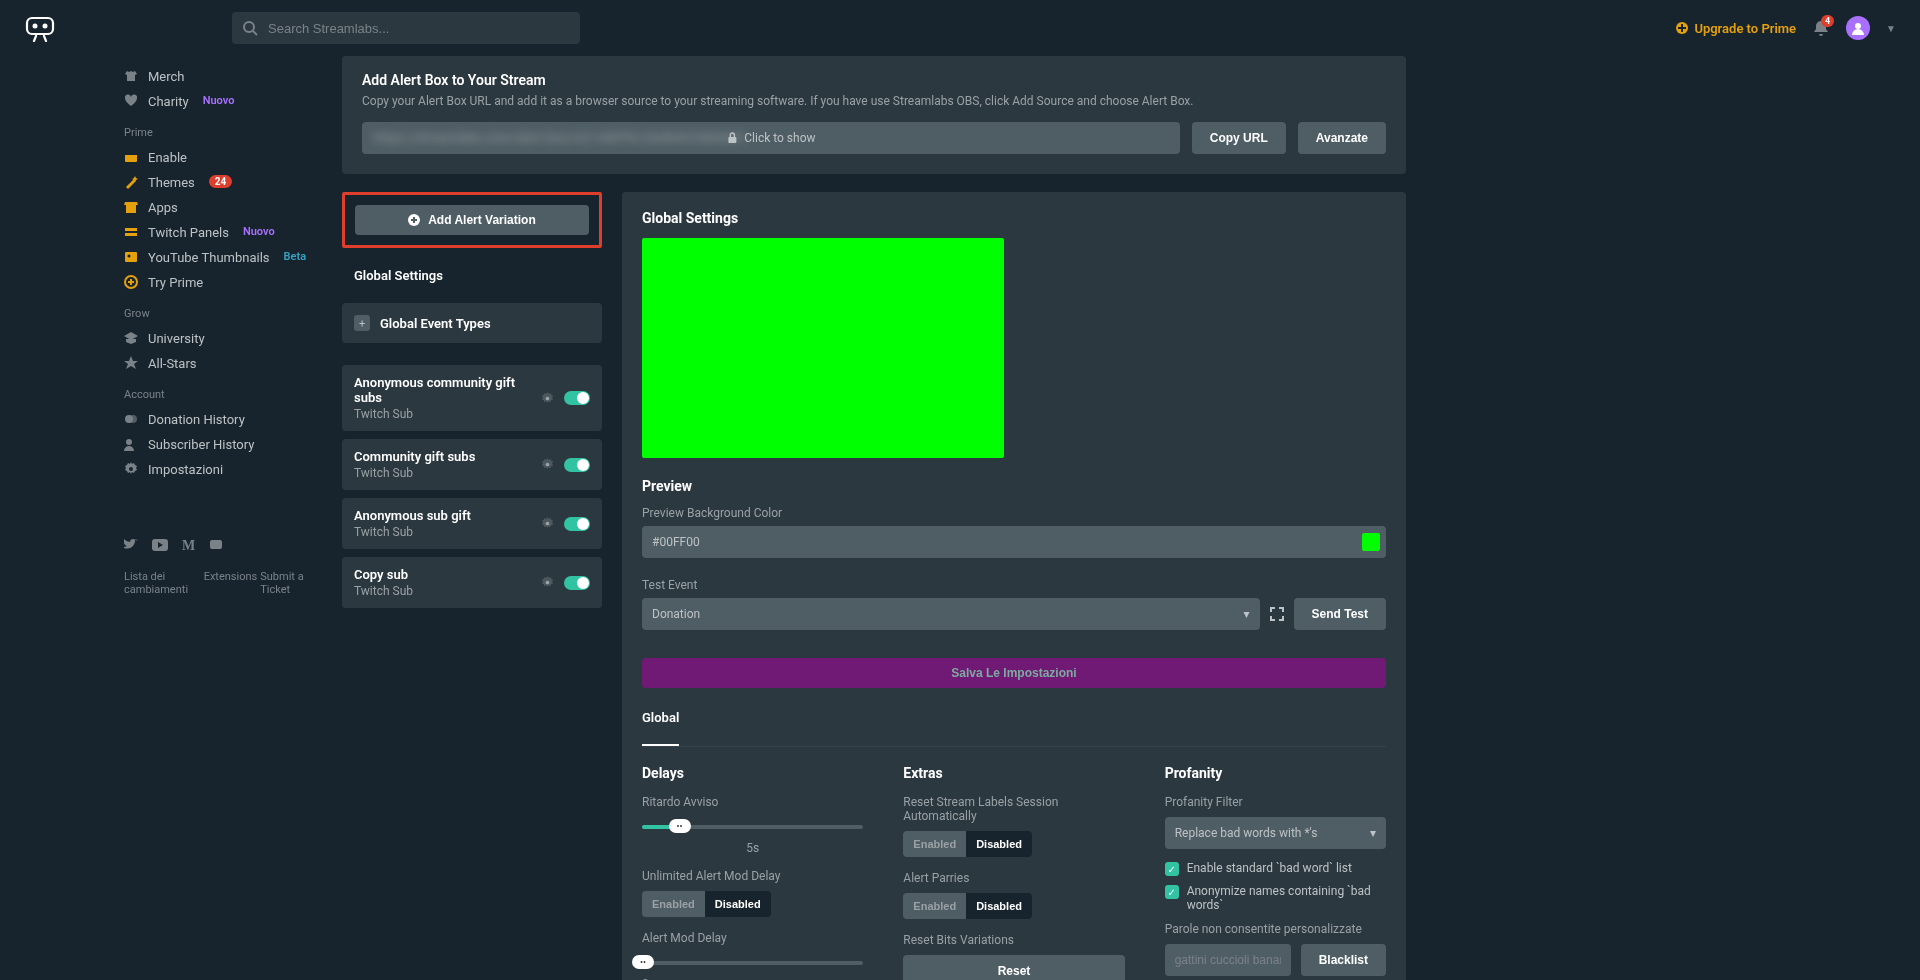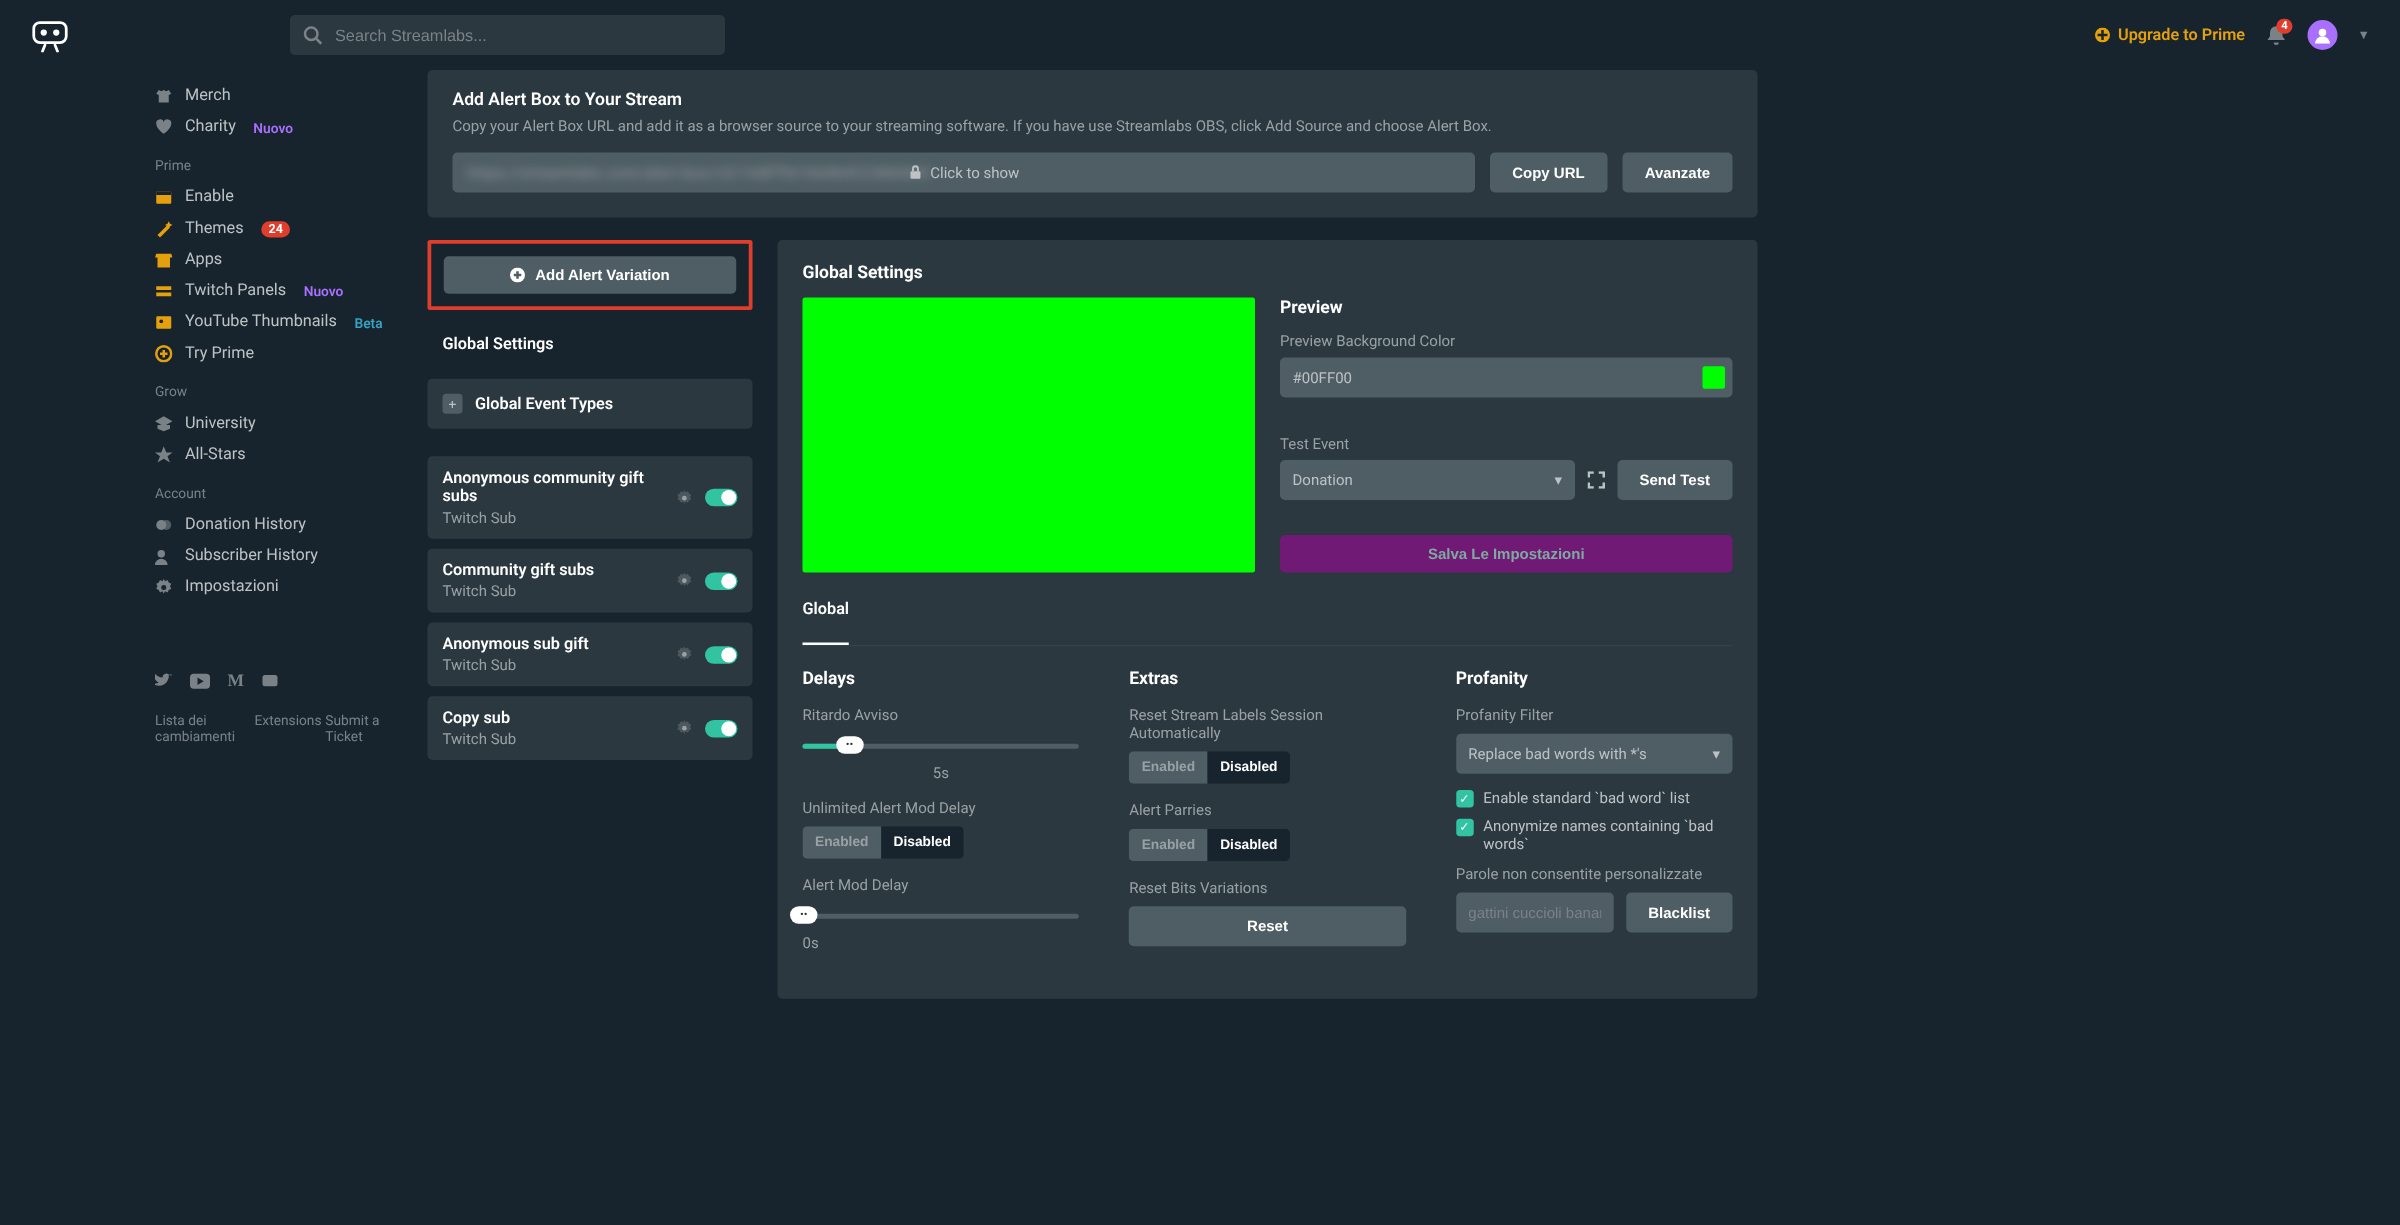--- a/index.html
+++ b/index.html
@@ -16,21 +16,21 @@
 .header-right { margin-left: auto; display: flex; align-items: center; gap: 16px; }
 .upgrade-link { color: #e5a00d; font-size: 13px; font-weight: 600; display: flex; align-items: center; gap: 6px; text-align: right; }
 .bell-wrap { position: relative; color: #7a8288; }
 .bell-badge { position: absolute; top: -4px; right: -4px; background: #e03e2d; color: #fff; font-size: 9px; font-weight: 700; border-radius: 8px; padding: 1px 4px; min-width: 12px; text-align: center; }
 .avatar { width: 24px; height: 24px; border-radius: 50%; background: #a970ff; display: flex; align-items: center; justify-content: center; }
 .caret { color: #7a8288; font-size: 10px; }
 
 
 .sidebar { position: fixed; top: 56px; left: 0; width: 320px; padding: 8px 0 0 124px; height: calc(100% - 56px); }
 .sidebar-section-title { font-size: 11px; color: #7a8288; padding: 12px 0 6px; }
-.sidebar-item { display: flex; align-items: flex-end; gap: 10px; padding: 5px 0; font-size: 13px; color: #bdc2c4; cursor: pointer; }
+.sidebar-item { display: flex; align-items: flex-start; gap: 10px; padding: 5px 0; font-size: 13px; color: #bdc2c4; cursor: pointer; }
 .sidebar-item .sicon { width: 14px; height: 14px; color: #7a8288; flex-shrink: 0; display: inline-flex; align-items: center; justify-content: center; }
 .sidebar-item .prime-icon { color: #e5a00d; }
 .badge-nuovo { color: #a970ff; font-size: 11px; font-weight: 600; margin-left: 4px; }
 .badge-beta { color: #36a2c4; font-size: 11px; font-weight: 600; margin-left: 4px; }
 .badge-count { background: #e03e2d; color: #fff; font-size: 10px; font-weight: 700; border-radius: 8px; padding: 1px 6px; margin-left: 4px; }
 .sidebar-footer { margin-top: 56px; }
 .social-row { display: flex; gap: 14px; color: #7a8288; margin-bottom: 16px; }
 .social-row span { cursor: pointer; }
 .footer-links { display: flex; gap: 3px; font-size: 11px; color: #7a8288; max-width: 190px;}
 .footer-links div { cursor: pointer; }
@@ -63,26 +63,26 @@
 .var-sub { color: #9aa1a5; font-size: 12px; margin-top: 2px; }
 .var-controls { display: flex; align-items: center; gap: 10px; }
 .gear-icon { color: #9aa1a5; cursor: pointer; }
 .toggle { width: 26px; height: 14px; background: #31c3a2; border-radius: 10px; position: relative; cursor: pointer; }
 .toggle::after { content: ""; position: absolute; right: 1px; top: 1px; width: 12px; height: 12px; background: #fff; border-radius: 50%; }
 .plus-box { width: 16px; height: 16px; background: #4f5e65; border-radius: 3px; display: flex; align-items: center; justify-content: center; color: #bdc2c4; font-size: 11px; margin-right: 10px; }
 
 
 .col-right { flex: 1; background: #2b383f; border-radius: 4px; padding: 18px 20px 24px; }
 .gs-heading { color: #fff; font-size: 14px; font-weight: 700; margin-bottom: 12px; }
-.preview-row { display: flex; gap: 20px; }
+.preview-row { display: flex; gap: 20px; flex-direction: column; }
 .preview-box { width: 362px; height: 220px; background: #00ff00; border-radius: 2px; }
 .preview-controls { flex: 1; }
 .pc-title { color: #fff; font-size: 14px; font-weight: 700; margin-bottom: 12px; }
 .pc-label { font-size: 12px; color: #9aa1a5; margin-bottom: 6px; }
-.color-input-row { display: flex; align-items: center; background: #4f5e65; border-radius: 4px; height: 32px; padding: 0 6px 0 10px; margin-bottom: 30px; }
+.color-input-row { display: flex; align-items: center; background: #4f5e65; border-radius: 4px; height: 32px; padding: 0 6px 0 10px; margin-bottom: 20px; }
 .color-input-row span { flex: 1; font-size: 12px; color: #bdc2c4; }
 .color-swatch { width: 18px; height: 18px; background: #00ff00; border-radius: 2px; }
 .test-row { display: flex; align-items: center; gap: 10px; margin-bottom: 28px; }
 .select-box { flex: 1; height: 32px; background: #4f5e65; border-radius: 4px; display: flex; align-items: center; padding: 0 10px; font-size: 12px; color: #bdc2c4; justify-content: space-between; cursor: pointer; }
 .expand-icon { color: #bdc2c4; cursor: pointer; }
 .save-btn { width: 100%; height: 30px; background: #701a75; border: none; border-radius: 4px; color: #7fa9a0; font-size: 12px; font-weight: 600; cursor: not-allowed; }
 
 
 .tab-bar { margin-top: 22px; border-bottom: 1px solid rgba(255,255,255,.05); }
 .tab { display: inline-block; padding: 0 0 19px; color: #fff; font-size: 13px; font-weight: 600; border-bottom: 2px solid #fff; }

